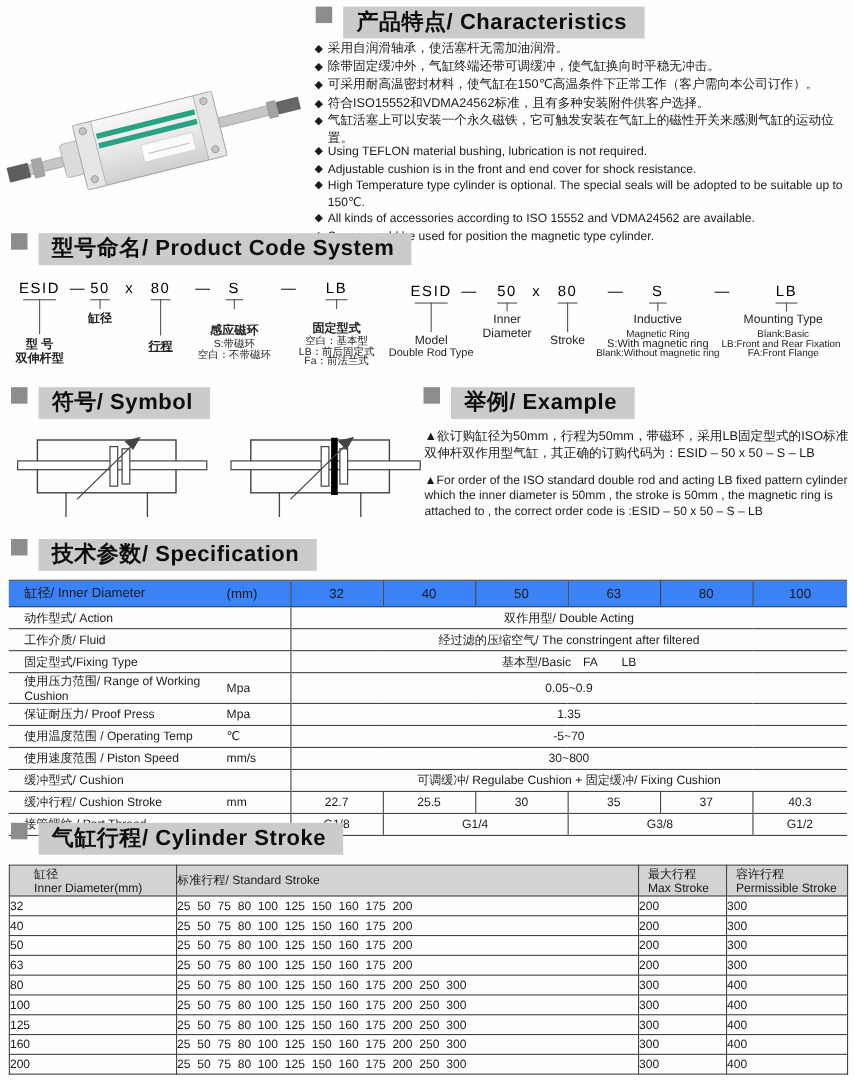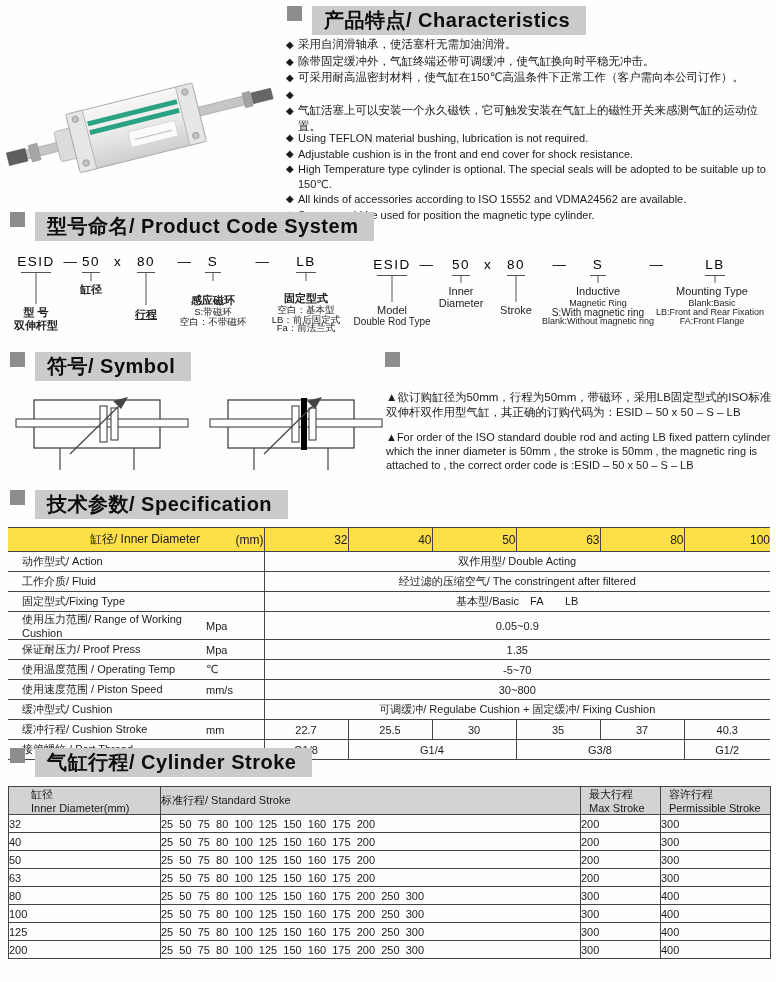--- a/index.html
+++ b/index.html
@@ -31,21 +31,21 @@
   .example-txt{position:absolute;left:386px;top:390px;width:386px;}
   .example-txt p{margin:0 0 10px 0;font-size:11.5px;line-height:15px;}
   .example-txt p.en{font-size:11px;line-height:14px;}
   
   table{border-collapse:collapse;table-layout:fixed;}
   .spec-table{position:absolute;left:8px;top:527px;width:762px;border-top:1.5px solid #444;}
   .spec-table td{border-bottom:1.5px solid #444;font-size:11px;height:19px;padding:0;vertical-align:middle;}
   .spec-table td.lbl{padding-left:14px;text-align:left;}
   .spec-table td.unit{text-align:left;padding-left:6px;}
   .spec-table td.val{text-align:center;border-left:1px solid #444;}
-  .spec-table tr.hed td{background:#fde047;font-size:12px;height:23px;text-align:right;}
+  .spec-table tr.hed td{background:#3b82f6;font-size:12px;height:23px;}
   .pre{white-space:pre;}
   .stroke-table{position:absolute;left:8px;top:786px;width:762px;border:1.5px solid #444;}
   .stroke-table td{border:1px solid #444;border-bottom:1.5px solid #444;font-size:11px;height:17px;
                    padding:0;vertical-align:middle;}
   .stroke-table tr.hed td{background:#d3d3d3;height:18px;}
   .stroke-table td.hl{text-align:left;padding-left:22px;}
   .stroke-table td.hl2{text-align:left;padding-left:8px;margin-top:48px;}
   .stroke-table tr.hed td{border-bottom:1.5px solid #444;}
   
   .photo{position:absolute;left:0px;top:26px;width:285px;height:180px;}
@@ -97,20 +97,21 @@
   <li>
       <span class="dm">◆</span>
       <span>除带固定缓冲外，气缸终端还带可调缓冲，使气缸换向时平稳无冲击。</span>
     </li>
   <li>
       <span class="dm">◆</span>
       <span>可采用耐高温密封材料，使气缸在150℃高温条件下正常工作（客户需向本公司订作）。</span>
     </li>
   <li>
       <span class="dm">◆</span>
+      <span>符合ISO15552和VDMA24562标准，且有多种安装附件供客户选择。</span>
     </li>
   <li>
       <span class="dm">◆</span>
       <span>气缸活塞上可以安装一个永久磁铁，它可触发安装在气缸上的磁性开关来感测气缸的运动位置。</span>
     </li>
 </ul>
 <ul class="char-list en" style="top:131px;">
   <li>
       <span class="dm">◆</span>
       <span>Using TEFLON material bushing, lubrication is not required.</span>
@@ -232,20 +233,21 @@
     <rect x="103" y="20" width="7" height="32" fill="#fff" stroke="#444" stroke-width="1.1"></rect>
     <line x1="58" y1="66" x2="112" y2="13" stroke="#444" stroke-width="1.2"></line>
     <polygon points="116,9 101,13 109,21" fill="#444"></polygon>
     <line x1="48" y1="60" x2="48" y2="82" stroke="#444" stroke-width="1.2"></line>
     <line x1="122" y1="60" x2="122" y2="82" stroke="#444" stroke-width="1.2"></line>
   </svg>
 </div>
 
 <div class="sec-head" style="left:385px;top:352px;">
   <span class="sec-sq"></span>
+  <span class="sec-bar">举例/ Example</span>
 </div>
 <div class="example-txt">
   <p>▲欲订购缸径为50mm，行程为50mm，带磁环，采用LB固定型式的ISO标准双伸杆双作用型气缸，其正确的订购代码为：ESID – 50 x 50 – S – LB</p>
   <p class="en">▲For order of the ISO standard double rod and acting LB fixed pattern  cylinder which the inner diameter is 50mm , the stroke is 50mm , the magnetic ring is attached to ,  the correct order code is :ESID – 50 x 50 – S – LB</p>
 </div>
 
 <div class="sec-head" style="left:10px;top:490px;">
   <span class="sec-sq"></span>
   <span class="sec-bar">技术参数/ Specification</span>
 </div>
@@ -395,19 +397,25 @@
     <td>300</td>
     <td>400</td>
   </tr>
   <tr>
     <td>125</td>
     <td class="pre">25  50  75  80  100  125  150  160  175  200  250  300</td>
     <td>300</td>
     <td>400</td>
   </tr>
   <tr>
+    <td>160</td>
+    <td class="pre">25  50  75  80  100  125  150  160  175  200  250  300</td>
+    <td>300</td>
+    <td>400</td>
+  </tr>
+  <tr>
     <td>200</td>
     <td class="pre">25  50  75  80  100  125  150  160  175  200  250  300</td>
     <td>300</td>
     <td>400</td>
   </tr>
 </tbody>
   </table>
 
 </body></html>

